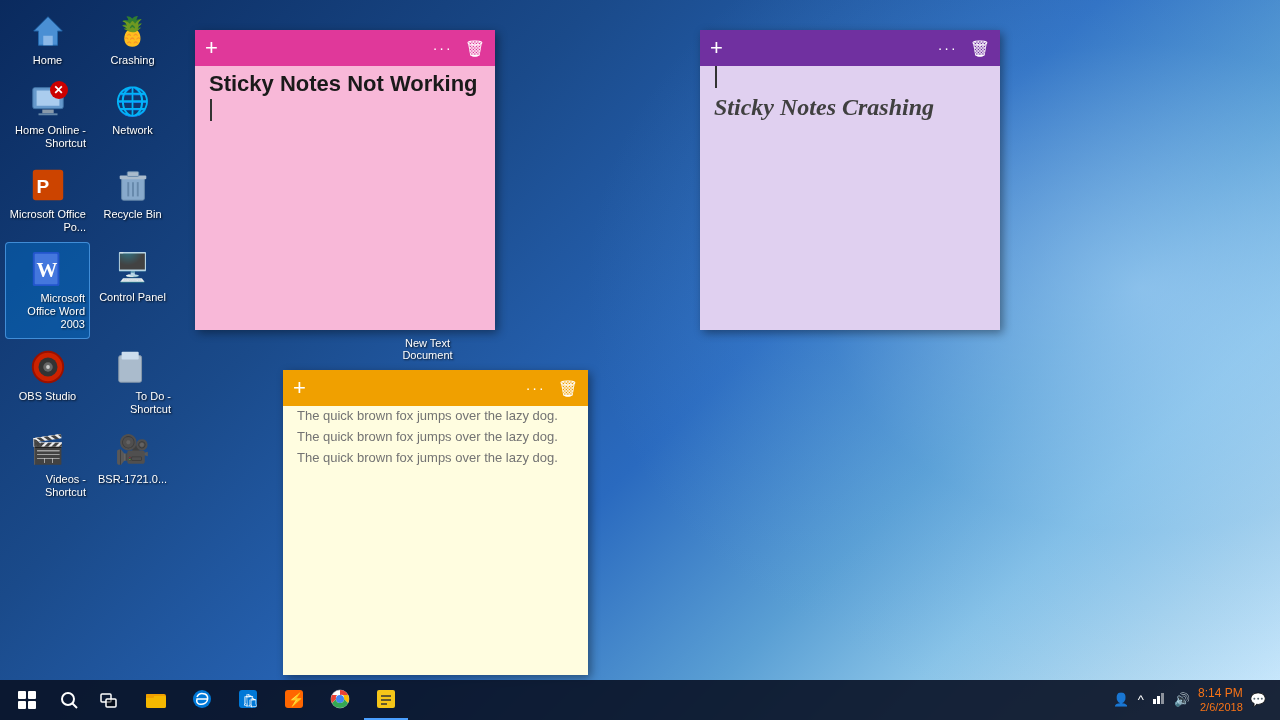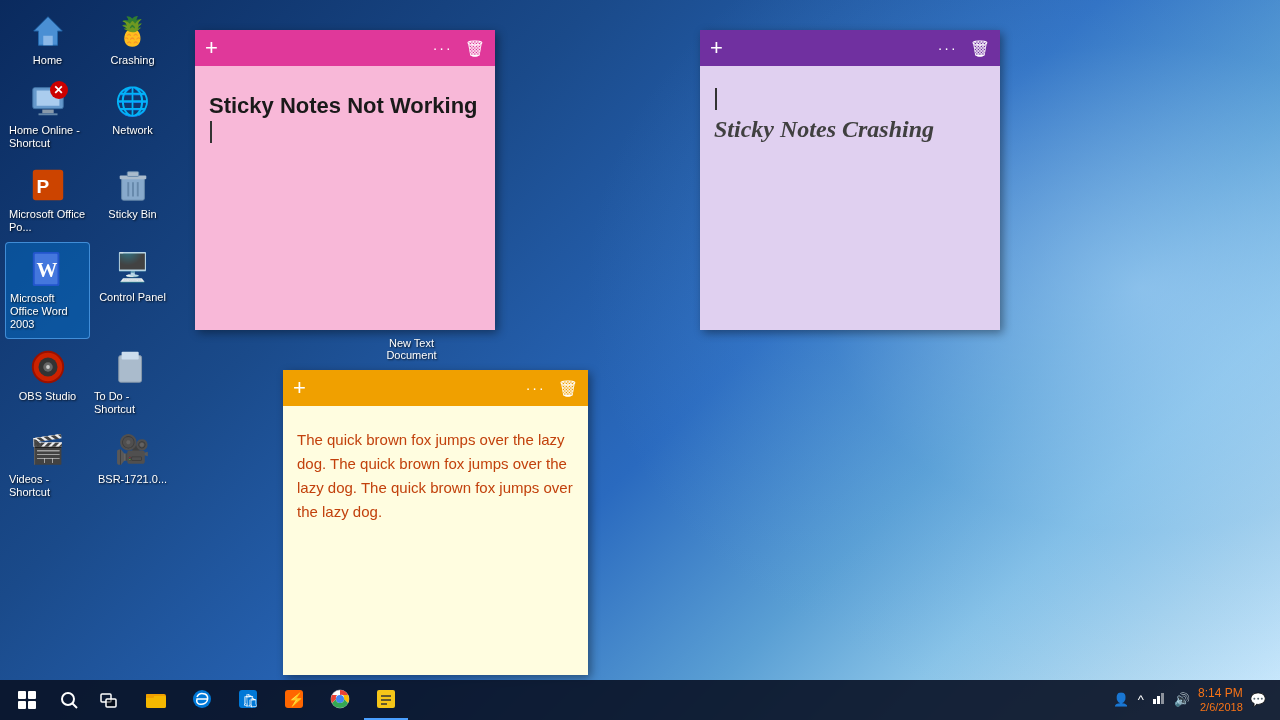--- a/index.html
+++ b/index.html
@@ -53,21 +53,21 @@
       align-items: center;
       justify-content: center;
       font-size: 28px;
       position: relative;
       margin-bottom: 3px;
     }
 
     .icon-label {
       font-size: 11px;
       color: white;
-      text-align: left;
+      text-align: right;
       text-shadow: 1px 1px 2px rgba(0,0,0,0.8);
       line-height: 1.2;
       word-break: break-word;
     }
 
     
     .icons-grid {
       position: absolute;
       top: 5px;
       left: 5px;
@@ -111,21 +111,21 @@
     }
 
     .sticky-header .delete-btn {
       font-size: 16px;
       color: white;
       cursor: pointer;
     }
 
     .sticky-body {
       flex: 1;
-      padding: 22px 14px;
+      padding: 0 14px;
       overflow: hidden;
     }
 
     
     .note-pink {
       left: 195px;
       top: 30px;
       width: 300px;
       height: 300px;
       background: #f5a0c8;
@@ -177,22 +177,22 @@
 
     .note-title-cursive {
       font-family: 'Palatino Linotype', 'Book Antiqua', Georgia, serif;
       font-weight: bold;
       font-size: 24px;
       color: #404040;
       font-style: italic;
     }
 
     .note-text {
-      font-size: 15px;
-      color: #c2410c;
+      font-size: 13px;
+      color: #737373;
       line-height: 1.6;
       font-family: 'Segoe UI', Arial, sans-serif;
     }
 
     .cursor-line {
       width: 2px;
       height: 22px;
       background: #333;
       display: inline-block;
       vertical-align: middle;
@@ -296,21 +296,21 @@
       height: 18px;
     }
     .win-logo span {
       background: white;
       border-radius: 1px;
     }
 
     
     .new-text-doc {
       position: absolute;
-      left: 379px;
+      left: 395px;
       top: 337px;
       text-align: center;
       color: white;
       font-size: 11px;
       text-shadow: 1px 1px 2px rgba(0,0,0,0.8);
       width: 65px;
     }
 
     
     .svg-icon {
@@ -370,21 +370,21 @@
       <div class="icon-img">
         <svg class="svg-icon" viewBox="0 0 40 40">
           <rect x="8" y="12" width="24" height="24" rx="2" fill="#88aacc" stroke="#6688aa" stroke-width="1"></rect>
           <rect x="6" y="10" width="28" height="4" rx="1" fill="#aabbcc"></rect>
           <rect x="14" y="6" width="12" height="5" rx="1" fill="#aabbcc" stroke="#6688aa" stroke-width="1"></rect>
           <line x1="15" y1="17" x2="15" y2="32" stroke="#6688aa" stroke-width="2"></line>
           <line x1="20" y1="17" x2="20" y2="32" stroke="#6688aa" stroke-width="2"></line>
           <line x1="25" y1="17" x2="25" y2="32" stroke="#6688aa" stroke-width="2"></line>
         </svg>
       </div>
-      <div class="icon-label">Sticky Bin</div>
+      <div class="icon-label">Recycle Bin</div>
     </div>
     <div class="desktop-icon selected">
       <div class="icon-img">
         <svg class="svg-icon" viewBox="0 0 40 40">
           <rect x="4" y="2" width="28" height="36" rx="2" fill="#2255cc"></rect>
           <rect x="6" y="4" width="24" height="32" rx="1" fill="#4477dd"></rect>
           <text x="8" y="28" font-size="22" fill="white" font-weight="bold" font-family="serif">W</text>
         </svg>
       </div>
       <div class="icon-label">Microsoft Office Word 2003</div>

